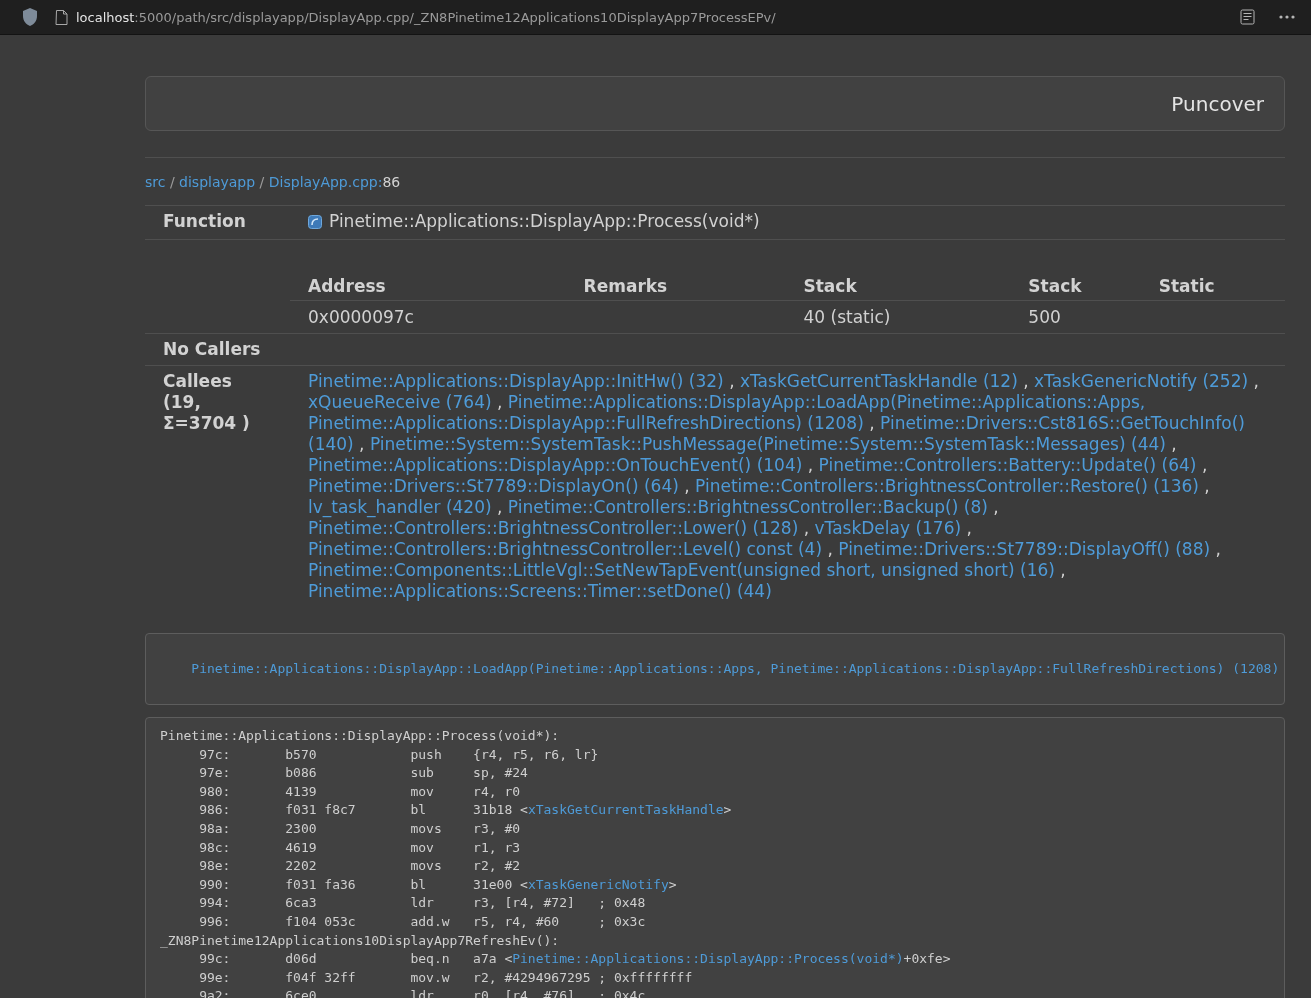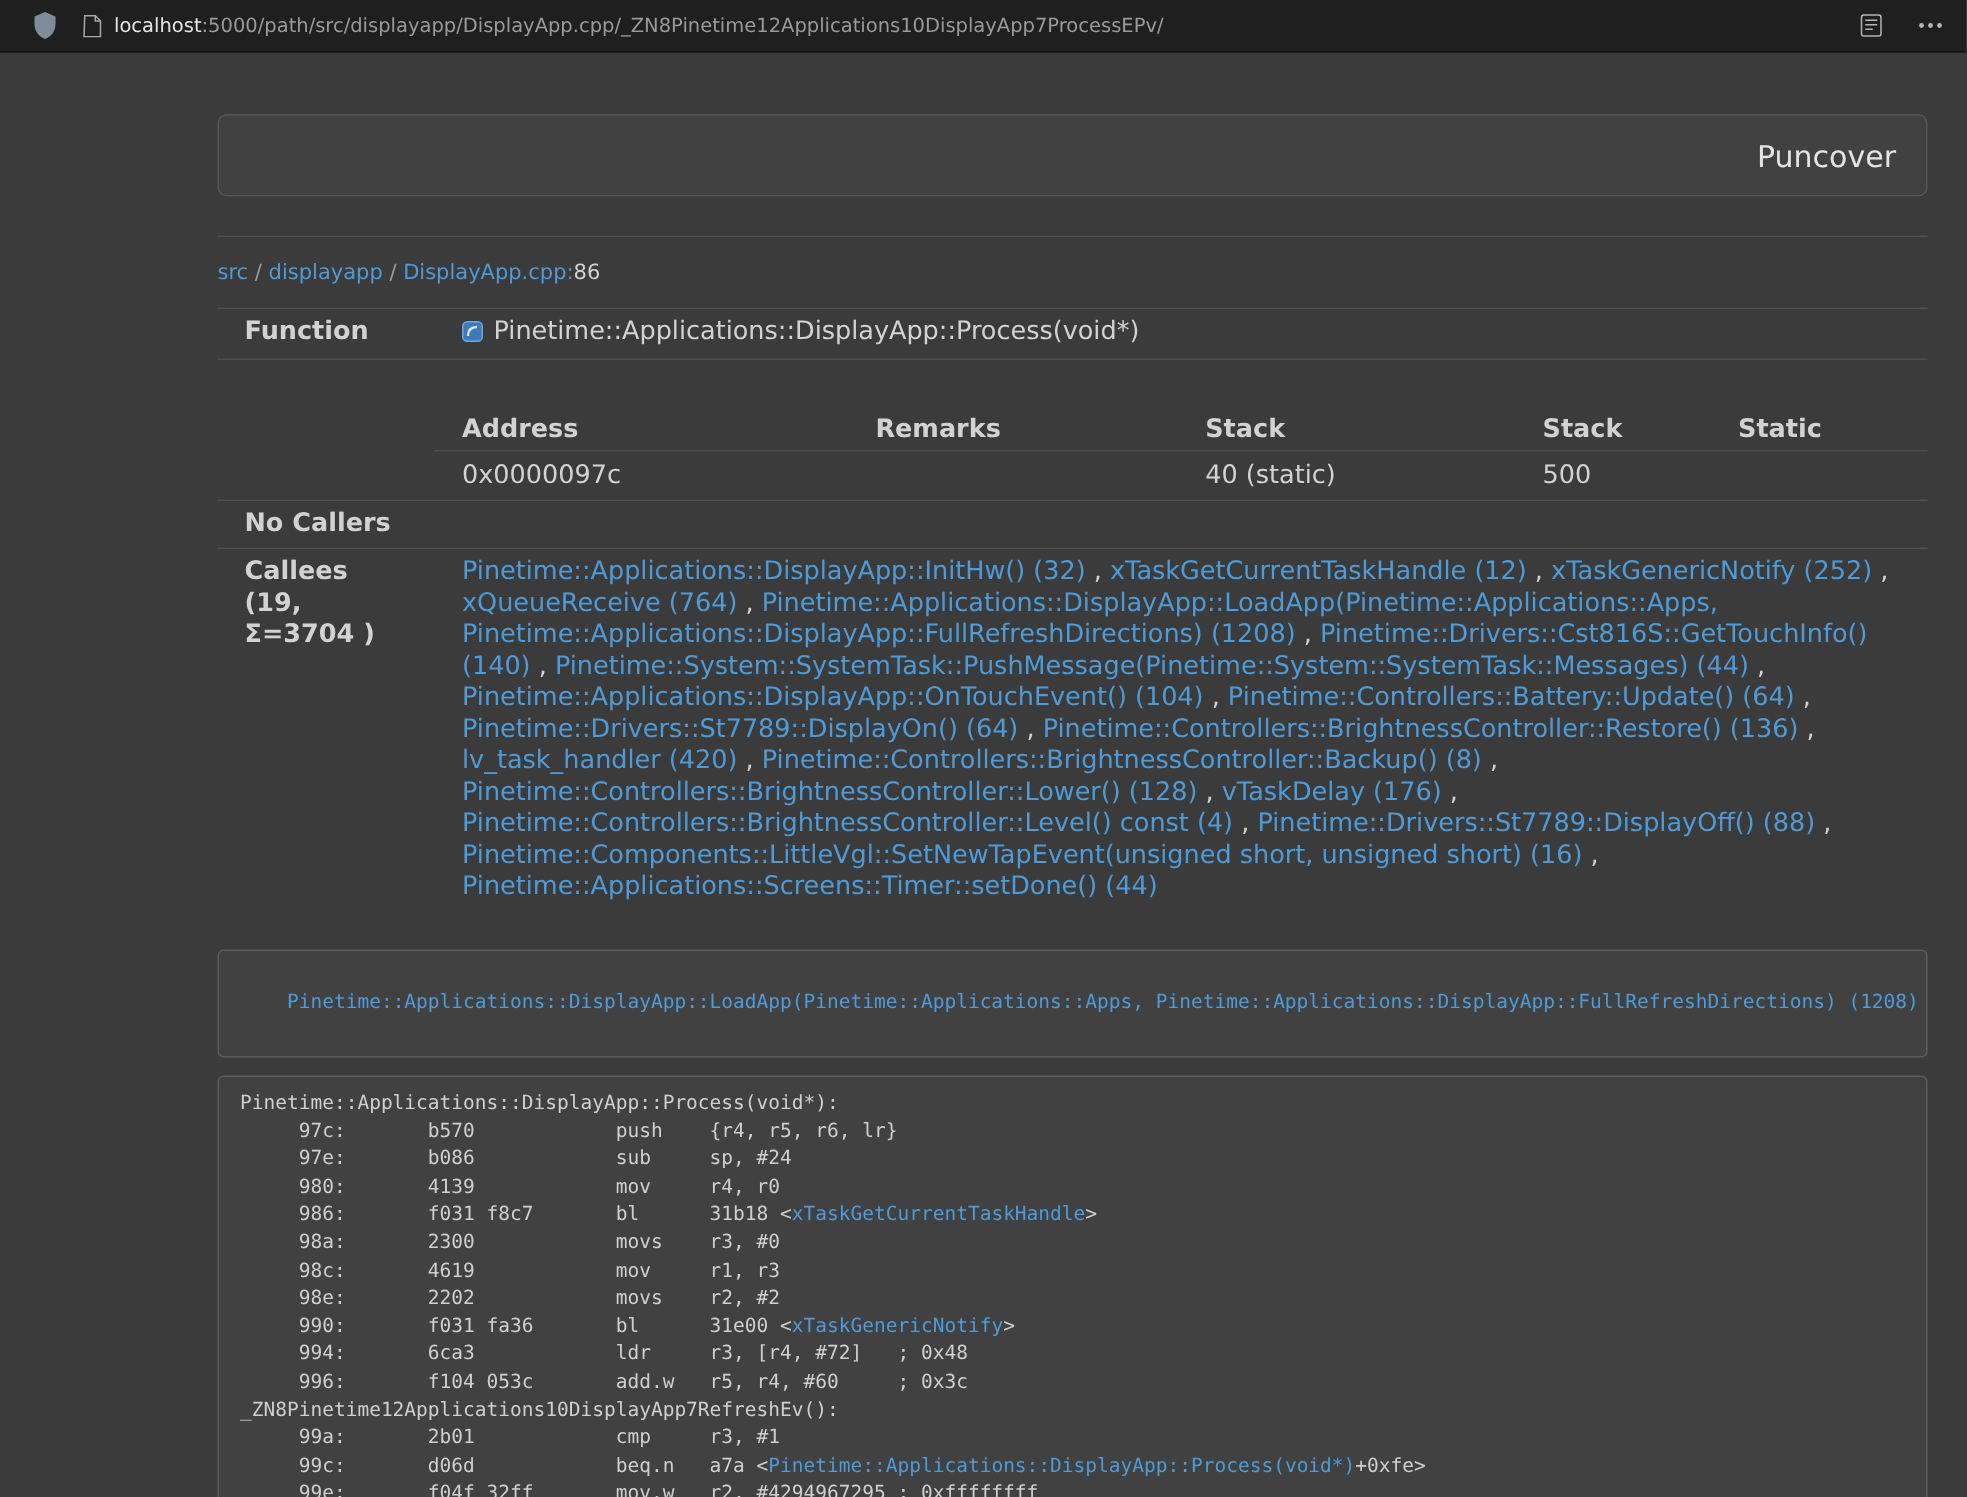--- a/index.html
+++ b/index.html
@@ -187,20 +187,19 @@
       <div class="code-line"><span>     97e:	b086      	sub	sp, #24</span></div>
       <div class="code-line"><span>     980:	4139      	mov	r4, r0</span></div>
       <div class="code-line"><span>     986:	f031 f8c7 	bl	31b18 &lt;</span><a href="#" class="lnk">xTaskGetCurrentTaskHandle</a><span>&gt;</span></div>
       <div class="code-line"><span>     98a:	2300      	movs	r3, #0</span></div>
       <div class="code-line"><span>     98c:	4619      	mov	r1, r3</span></div>
       <div class="code-line"><span>     98e:	2202      	movs	r2, #2</span></div>
       <div class="code-line"><span>     990:	f031 fa36 	bl	31e00 &lt;</span><a href="#" class="lnk">xTaskGenericNotify</a><span>&gt;</span></div>
       <div class="code-line"><span>     994:	6ca3      	ldr	r3, [r4, #72]	; 0x48</span></div>
       <div class="code-line"><span>     996:	f104 053c 	add.w	r5, r4, #60	; 0x3c</span></div>
       <div class="code-line"><span>_ZN8Pinetime12Applications10DisplayApp7RefreshEv():</span></div>
-      <div class="code-line"><span>     99a:	2b01      	cmp	r3, #1</span></div>
       <div class="code-line"><span>     99c:	d06d      	beq.n	a7a &lt;</span><a href="#" class="lnk">Pinetime::Applications::DisplayApp::Process(void*)</a><span>+0xfe&gt;</span></div>
       <div class="code-line"><span>     99e:	f04f 32ff 	mov.w	r2, #4294967295	; 0xffffffff</span></div>
       <div class="code-line"><span>     9a2:	6ce0      	ldr	r0, [r4, #76]	; 0x4c</span></div>
       <div class="code-line"><span>     9a4:	f10d 010b 	add.w	r1, sp, #11</span></div>
     </div>
 
 </div>
 
 </body></html>

